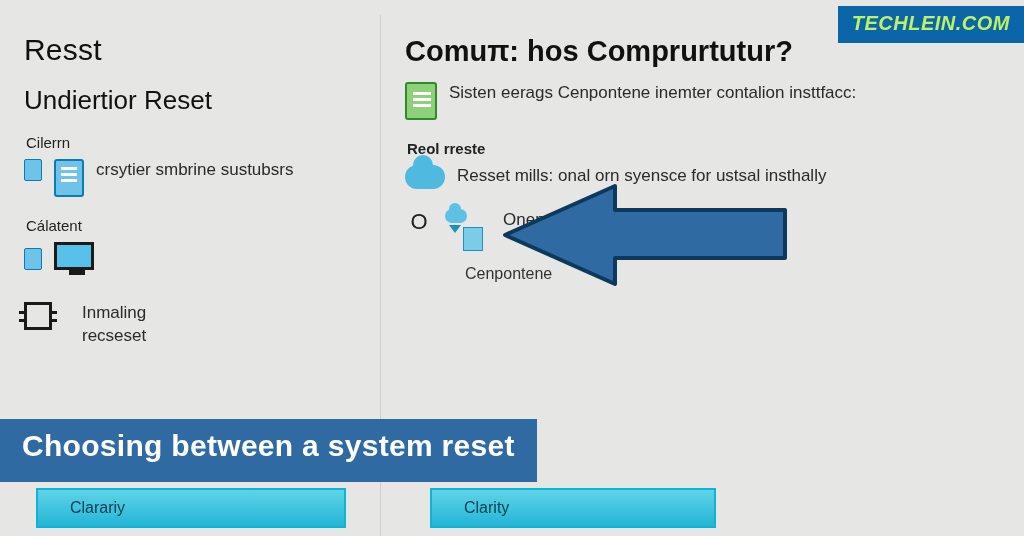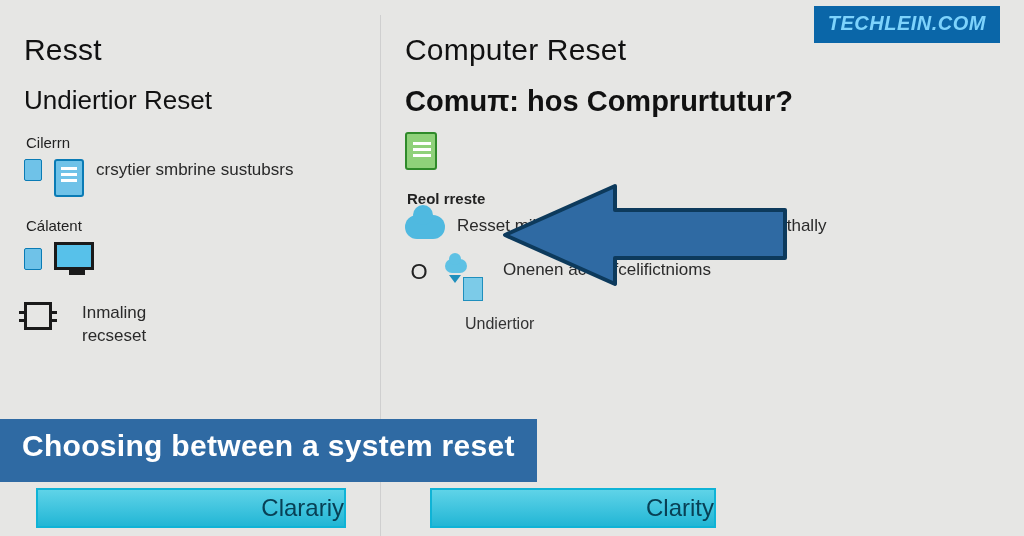--- a/index.html
+++ b/index.html
@@ -63,23 +63,23 @@
   }
   .item .txt.b { font-size: 18px; }
 
   .icon {
     flex-shrink: 0;
   }
 
   
   .brand-badge {
     position: absolute;
-    top: 6px; right: 24px;
+    top: 6px; right: 0;
     background: #0a66a8;
-    color: #7dd3fc;
+    color: #bef264;
     font-weight: 700;
     font-style: italic;
     font-size: 20px;
     padding: 6px 14px 8px;
     letter-spacing: .5px;
   }
 
   .caption {
     position: absolute;
     left: 0;
@@ -92,25 +92,26 @@
     letter-spacing: .3px;
   }
 
   .btn {
     position: absolute;
     bottom: 8px;
     height: 40px;
     border: 2px solid #0fb3d6;
     background: linear-gradient(#5fd3e8, #22b6d5);
     color: #084055;
-    font-size: 24px;
+    font-size: 16px;
     display: flex;
     align-items: center;
-    justify-content: flex-end;
+    justify-content: flex-start;
     cursor: pointer;
+    padding-left: 32px;
   }
   .btn-left  { left: 36px;  width: 310px; }
   .btn-right { left: 430px; width: 286px; }
 
   .pointer-arrow {
     position: absolute;
     left: 495px;
     top: 180px;
     pointer-events: none;
   }
@@ -234,45 +235,45 @@
       <div class="icon ic-chip"></div>
       <div style="width:6px"></div>
       <div>
         <div class="txt">Inmaling</div>
         <div class="txt">recseset</div>
       </div>
     </div>
   </div>
 
   <div class="col col-right">
-    <h1 class="page-title">Computer Reset</h1>
     <h3 class="sub-title">Comuπ: hos Comprurtutur?</h3>
 
     <div class="item">
       <div class="icon ic-note"></div>
+      <div class="txt">Sisten eerags Cenpontene inemter contalion insttfacc:</div>
     </div>
 
     <div class="small-label" style="font-weight:600">Reol rreste</div>
 
     <div class="item">
       <div class="icon ic-cloud"></div>
       <div class="txt">Resset mills:   onal orn syensce for ustsal insthally</div>
     </div>
 
     <div class="item">
       <div class="o-letter icon">O</div>
       <div class="icon ic-sync">
         <div class="mini-cloud"></div>
         <div class="arrow"></div>
         <div class="mini-doc"></div>
       </div>
       <div class="txt">Onenen ac ustfcelifictnioms</div>
     </div>
 
-    <div class="small-text">Undiertior</div>
+    <div class="small-text">Cenpontene</div>
   </div>
 </div>
 
 <svg class="pointer-arrow" width="300" height="110">
   <defs></defs>
   <g fill="#2f6aa3" stroke="#0d3a5c" stroke-width="4" stroke-linejoin="round">
     <path d="M290 30 L120 30 L120 6 L10 55 L120 104 L120 78 L290 78 Z"></path>
   </g>
 </svg>
 

